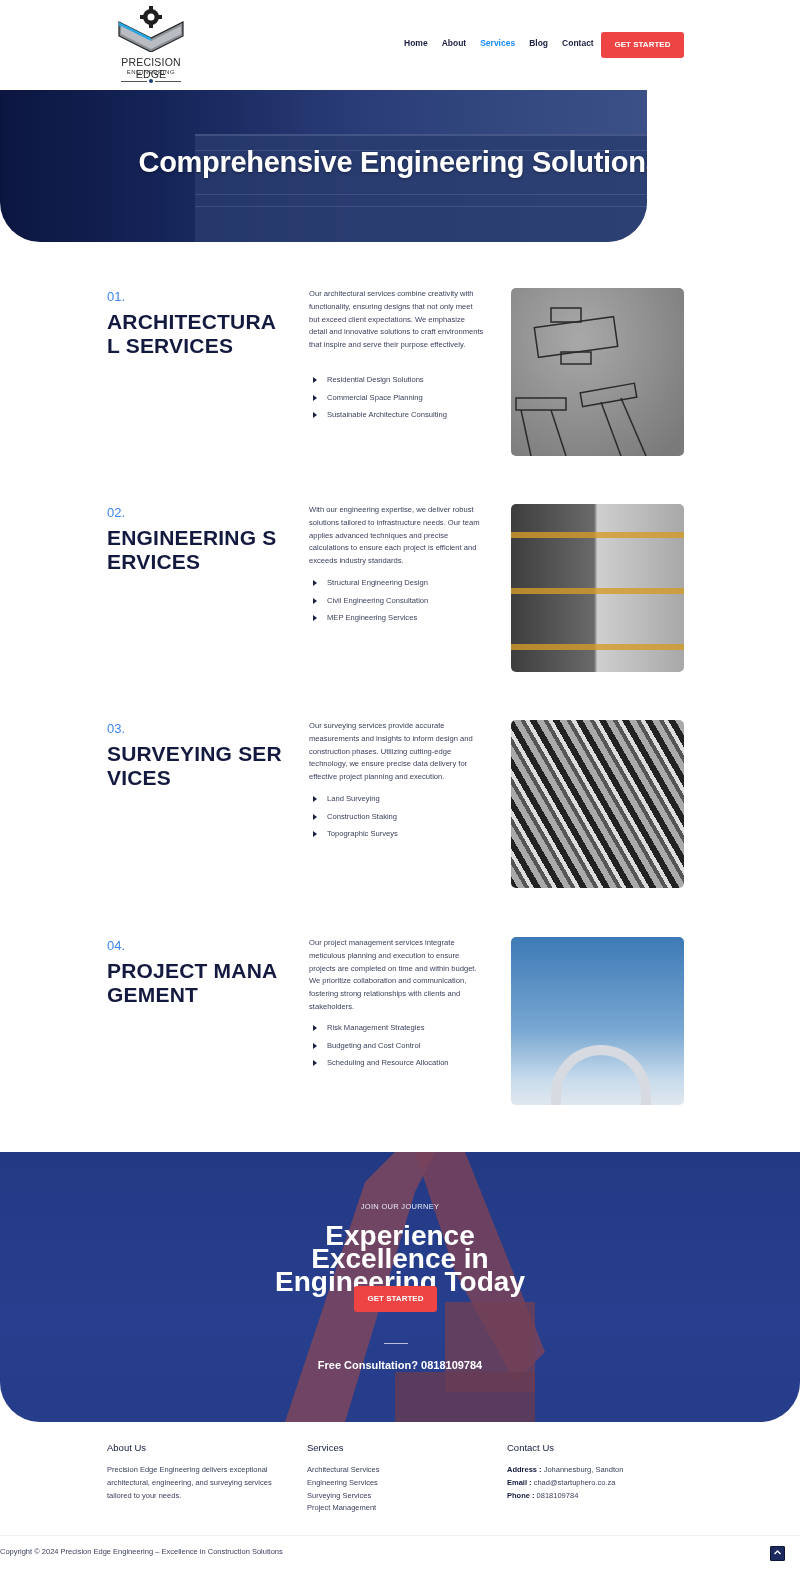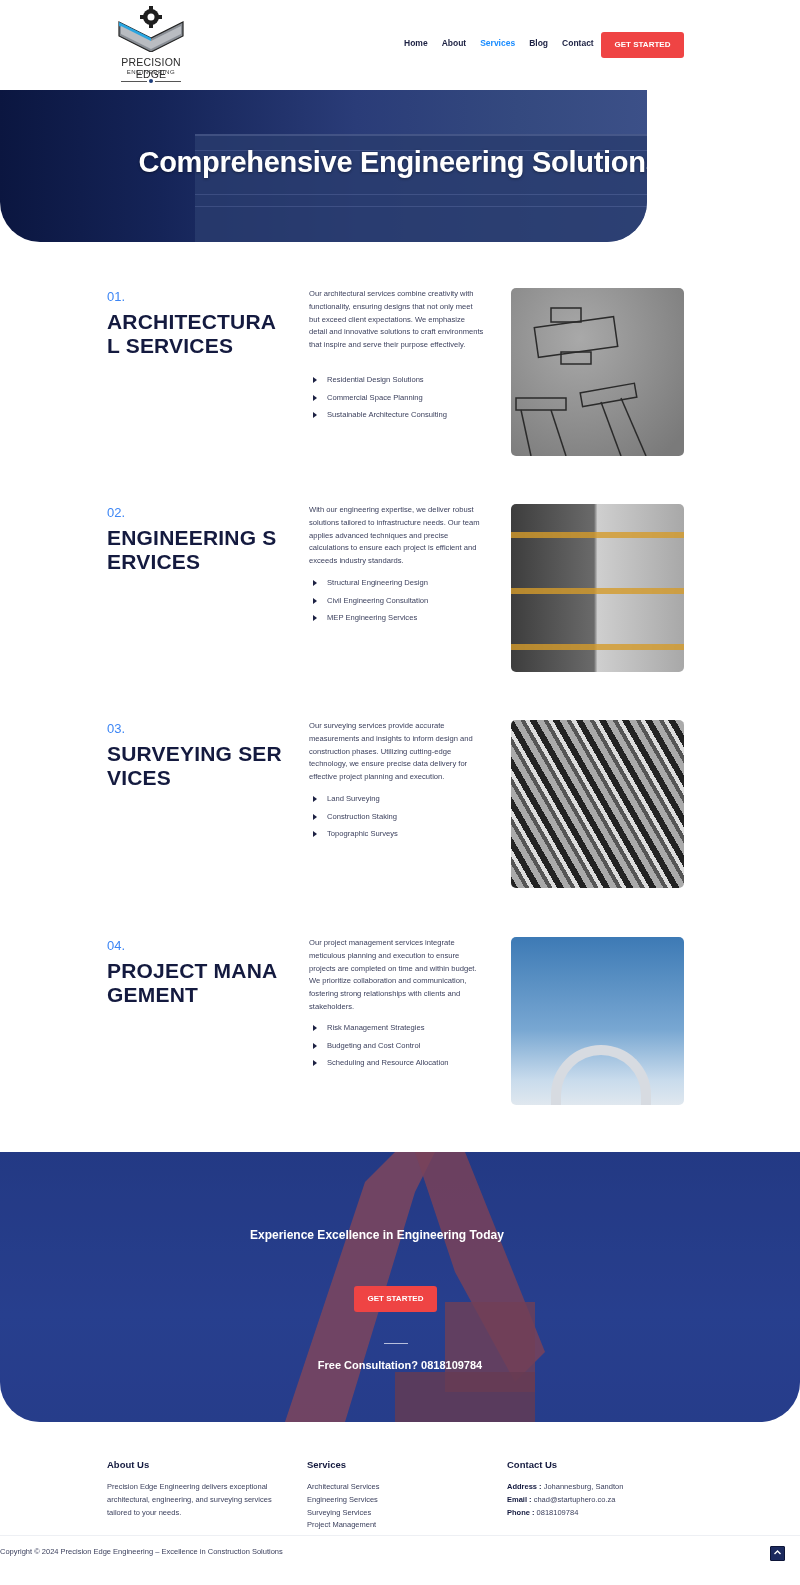--- a/index.html
+++ b/index.html
@@ -37,27 +37,27 @@
   .img-steel { background: repeating-linear-gradient(60deg, #222 0 6px, #aaa 6px 12px, #555 12px 16px, #ddd 16px 20px); }
   .img-bridge { background: linear-gradient(180deg, #3d7ab5 0%, #78a7d2 55%, #c8dbec 85%, #e0e8ef 100%); }
   .floor { position: absolute; left: 0; width: 100%; height: 6px; background: #d49b2b; opacity: 0.8; }
   .arch { position: absolute; left: 40px; bottom: -40px; width: 100px; height: 100px; border: 10px solid #d7dbe1; border-radius: 50% 50% 0 0; border-bottom: none; }
   
   .cta { position: absolute; top: 1152px; left: 0; width: 800px; height: 270px; border-radius: 0 0 40px 40px; overflow: hidden;
     background: linear-gradient(180deg, #263d86 0%, #2c4595 60%, #2a4290 100%); }
   .excavator { position: absolute; left: 215px; top: 0; width: 390px; height: 270px; }
   .cta-overlay { position: absolute; inset: 0; background: rgba(32, 52, 130, 0.35); }
   .cta-kicker { position: absolute; top: 50px; width: 800px; text-align: center; font-size: 7.5px; color: #e6e9f5; letter-spacing: 0.3px; }
-  .cta-title { position: absolute; top: 72px; left: 250px; width: 300px; font-size: 12px; line-height: 23px; color: #fff; font-weight: bold; }
+  .cta-title { position: absolute; top: 72px; left: 250px; width: 300px; text-align: center; font-size: 28px; line-height: 23px; color: #fff; font-weight: bold; }
   .cta-btn { position: absolute; left: 354px; top: 134px; width: 83px; height: 26px; line-height: 26px; }
   .cta-divider { position: absolute; left: 384px; top: 191px; width: 24px; height: 1px; background: #b7bfdc; }
   .cta-phone { position: absolute; top: 207px; width: 800px; text-align: center; font-size: 11px; color: #fff; font-weight: bold; }
   
   .footer-col { position: absolute; top: 1442px; }
-  .footer-col h4 { font-size: 9.5px; color: #141a3f; font-weight: bold; margin-bottom: 11px; margin-top: 17px; }
+  .footer-col h4 { font-size: 9.5px; color: #141a3f; font-weight: normal; margin-bottom: 11px; }
   .footer-col p, .footer-col a { display: block; font-size: 7.5px; line-height: 12.8px; color: #3a3f5c; text-decoration: none; }
   .footer-col b { color: #141a3f; }
   .footer-sep { position: absolute; top: 1535px; left: 0; width: 800px; height: 1px; background: #eef0f4; }
   .copyright { position: absolute; top: 1547px; width: 800px; text-align: left; font-size: 7.5px; color: #3a3f5c; }
   .to-top { position: absolute; left: 770px; top: 1546px; width: 15px; height: 15px; background: #1c2a5e; border: 1px solid #0d1538; border-radius: 1px; color: #fff; font-size: 9px; line-height: 15px; text-align: center; }
 </style>
 </head>
 <body>
 
 <div class="header">
@@ -205,20 +205,21 @@
 </section>
 
 <section class="cta">
   <svg class="excavator" viewBox="0 0 390 270">
     <polygon points="70,270 150,30 180,0 220,0 200,40 130,270" fill="#b0504a" opacity="0.85"></polygon>
     <polygon points="200,0 250,0 330,200 300,230 240,120" fill="#a84a45" opacity="0.85"></polygon>
     <rect x="230" y="150" width="90" height="90" fill="#9c4640" opacity="0.8"></rect>
     <rect x="180" y="220" width="140" height="50" fill="#8c3f3a" opacity="0.8"></rect>
   </svg>
   <div class="cta-overlay"></div>
+  <div class="cta-kicker">JOIN OUR JOURNEY</div>
   <h2 class="cta-title">Experience Excellence in Engineering Today</h2>
   <a href="#" class="btn cta-btn">GET STARTED</a>
   <div class="cta-divider"></div>
   <div class="cta-phone">Free Consultation? 0818109784</div>
 </section>
 
 <div class="footer-col" style="left:107px;width:185px">
   <h4>About Us</h4>
   <p>Precision Edge Engineering delivers exceptional architectural, engineering, and surveying services tailored to your needs.</p>
 </div>

